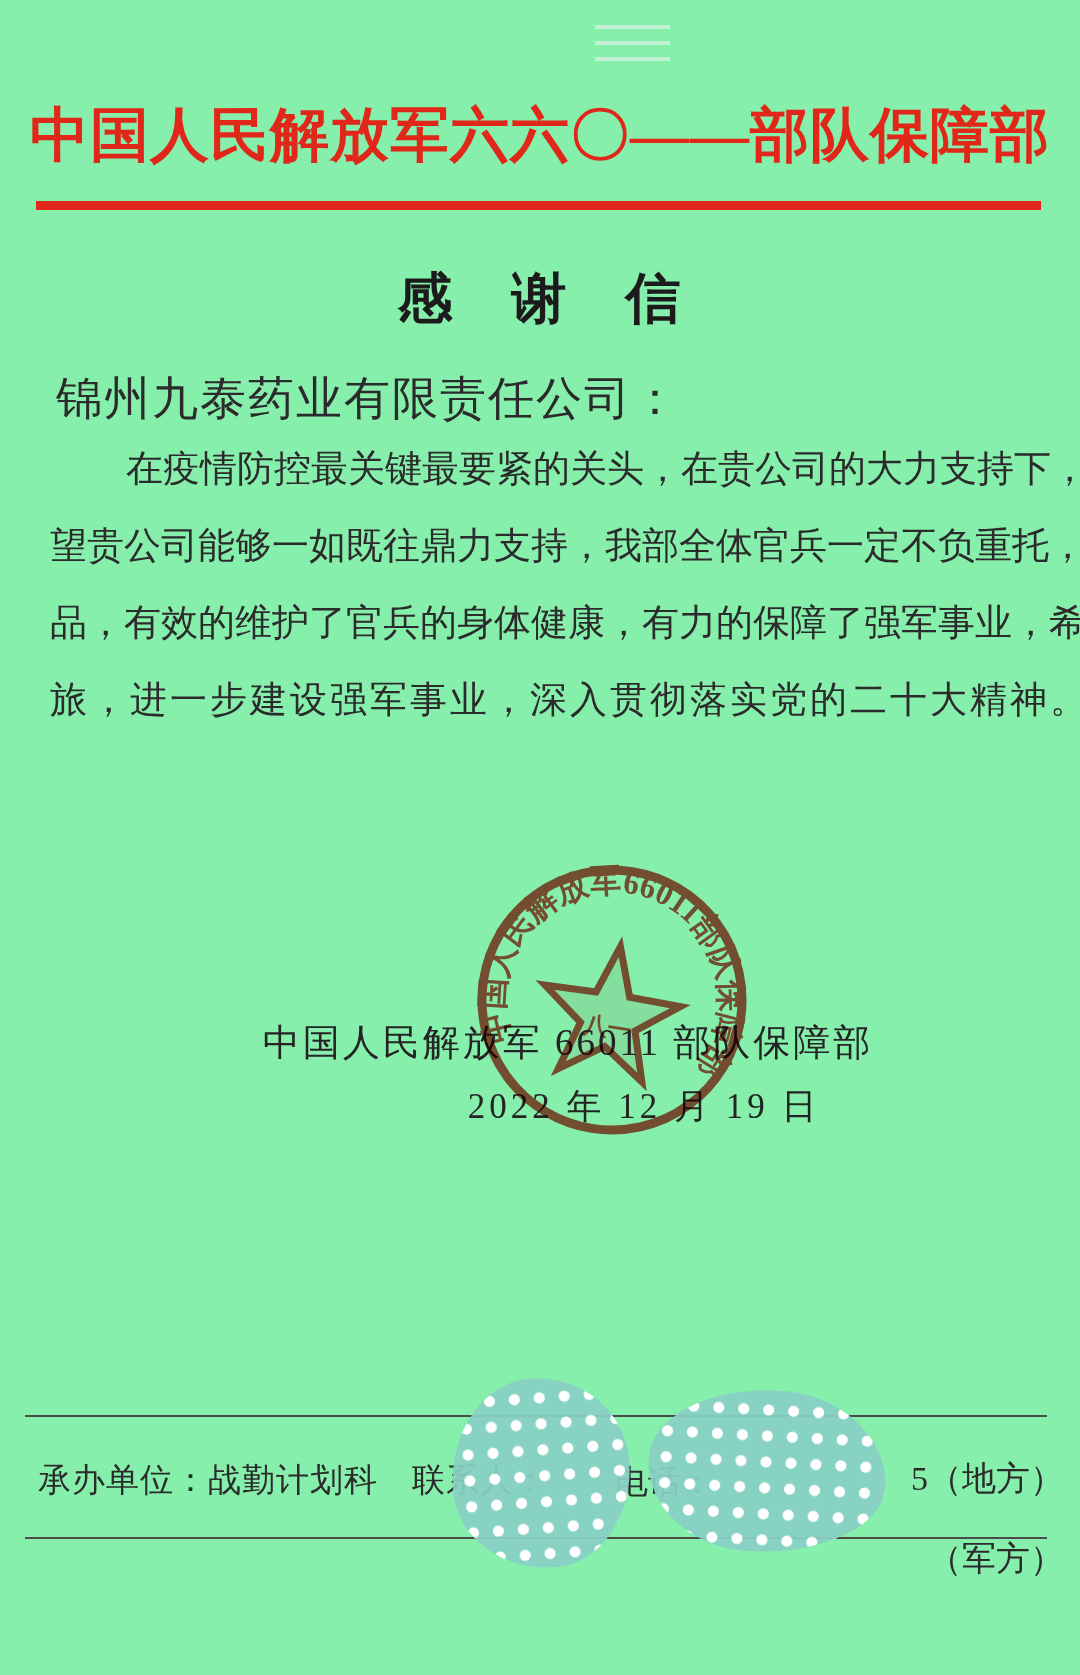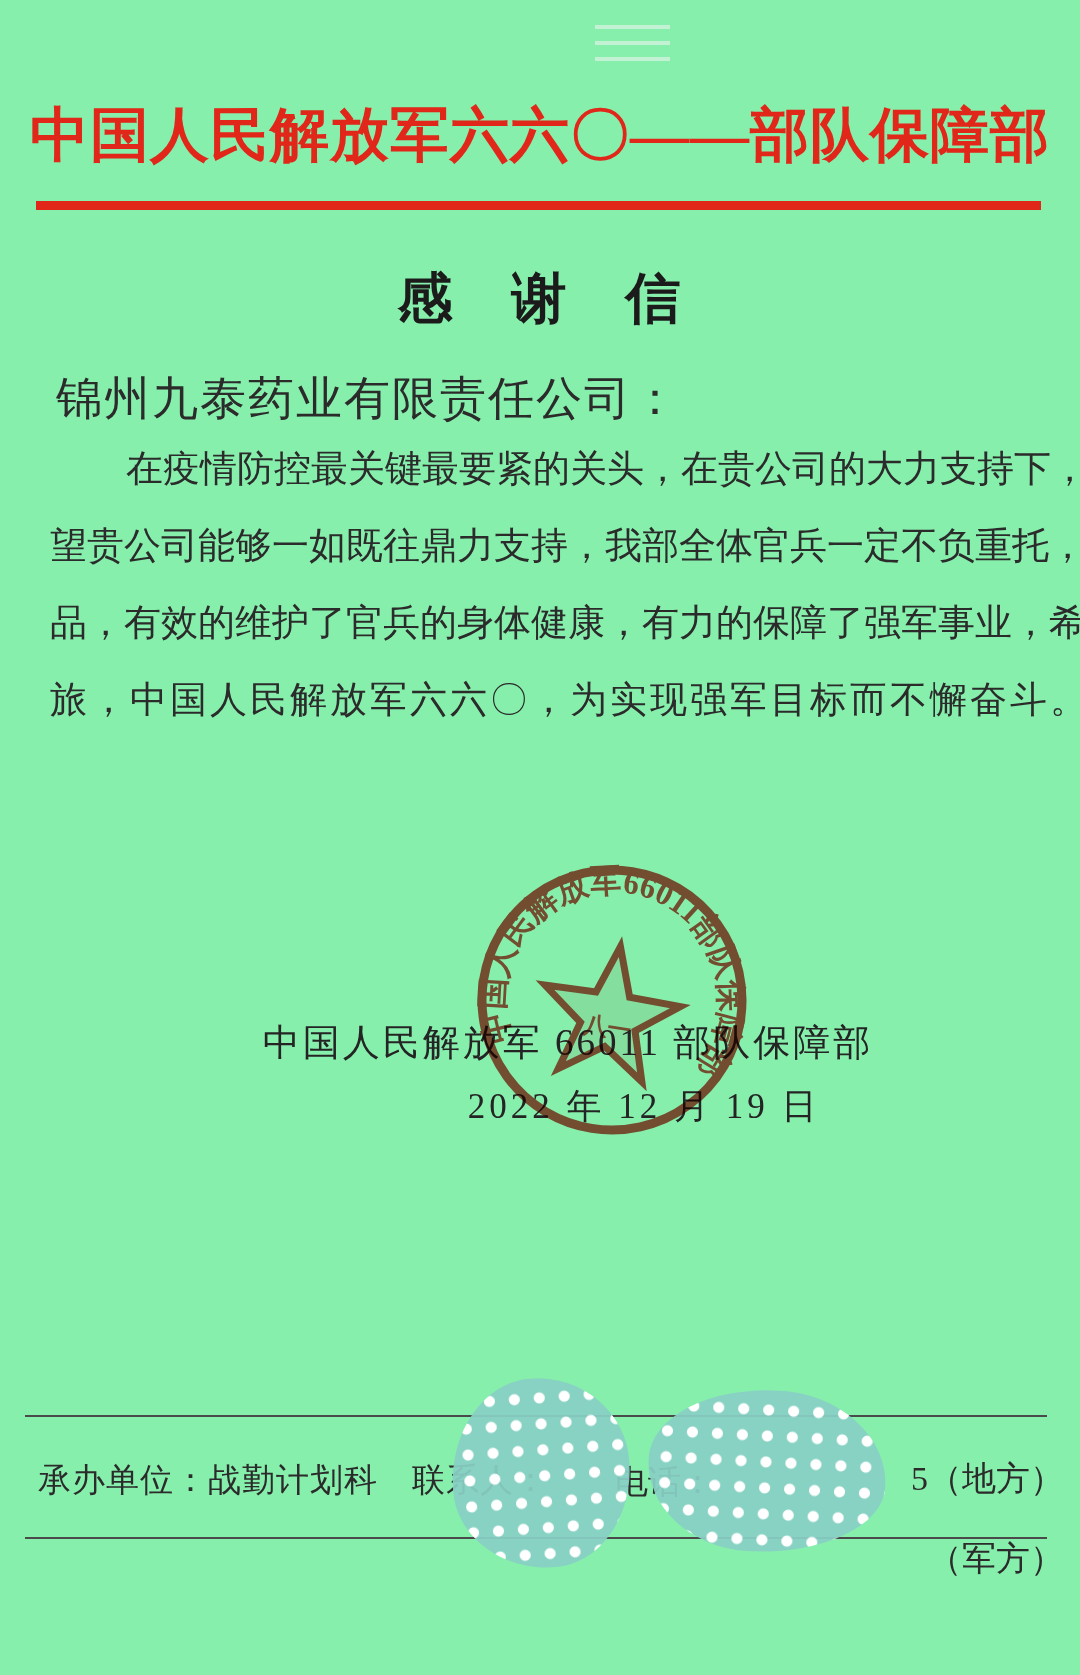--- a/index.html
+++ b/index.html
@@ -134,21 +134,21 @@
   <div class="masthead-rule"></div>
 
   <h1 class="letter-title">感　谢　信</h1>
 
   <div class="salutation">锦州九泰药业有限责任公司：</div>
 
   <div class="letter-body">
     <div class="bline first">在疫情防控最关键最要紧的关头，在贵公司的大力支持下，</div>
     <div class="bline">望贵公司能够一如既往鼎力支持，我部全体官兵一定不负重托，</div>
     <div class="bline">品，有效的维护了官兵的身体健康，有力的保障了强军事业，希</div>
-    <div class="bline last">旅，中国人民解放军六六〇，为实现强军目标而不懈奋斗。</div>
+    <div class="bline last">旅，进一步建设强军事业，深入贯彻落实党的二十大精神。</div>
   </div>
 
   <div class="signature">中国人民解放军 66011 部队保障部</div>
 
   <div class="letter-date">2022 年 12 月 19 日</div>
 
   <div class="stamp">
     <svg width="290" height="290" viewBox="-145 -145 290 290" xmlns="http://www.w3.org/2000/svg">
       <g transform="rotate(9)">
         <circle r="130" fill="none" stroke="#d63a2c" stroke-width="9"></circle>

